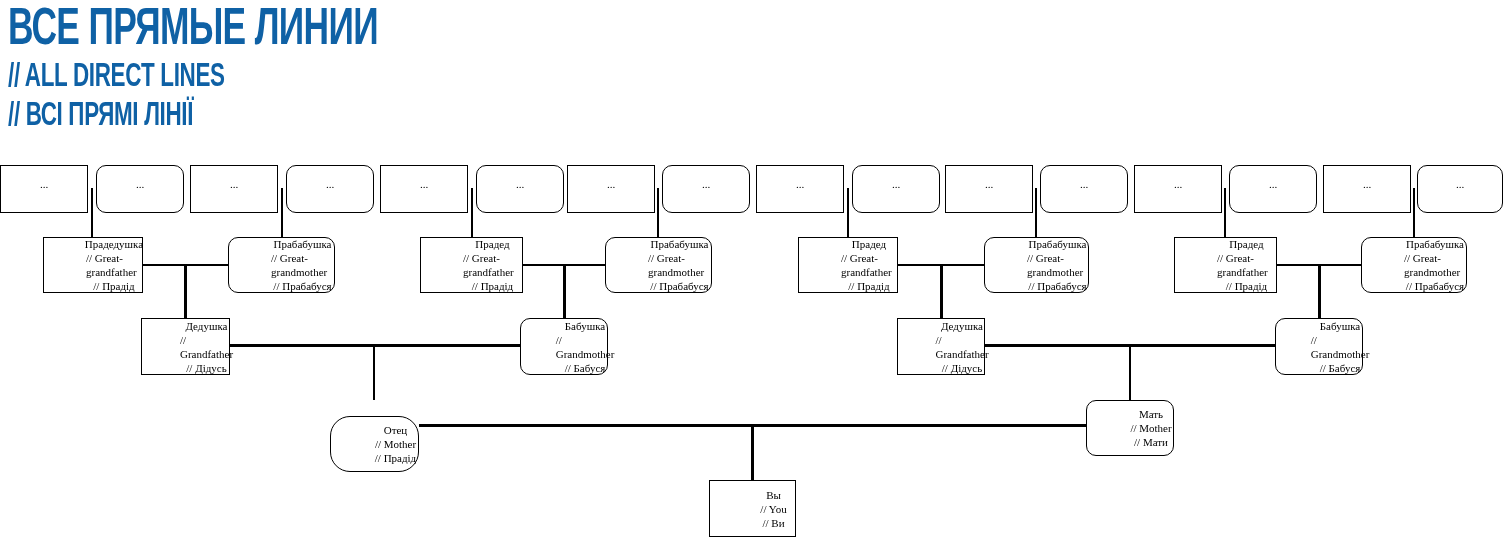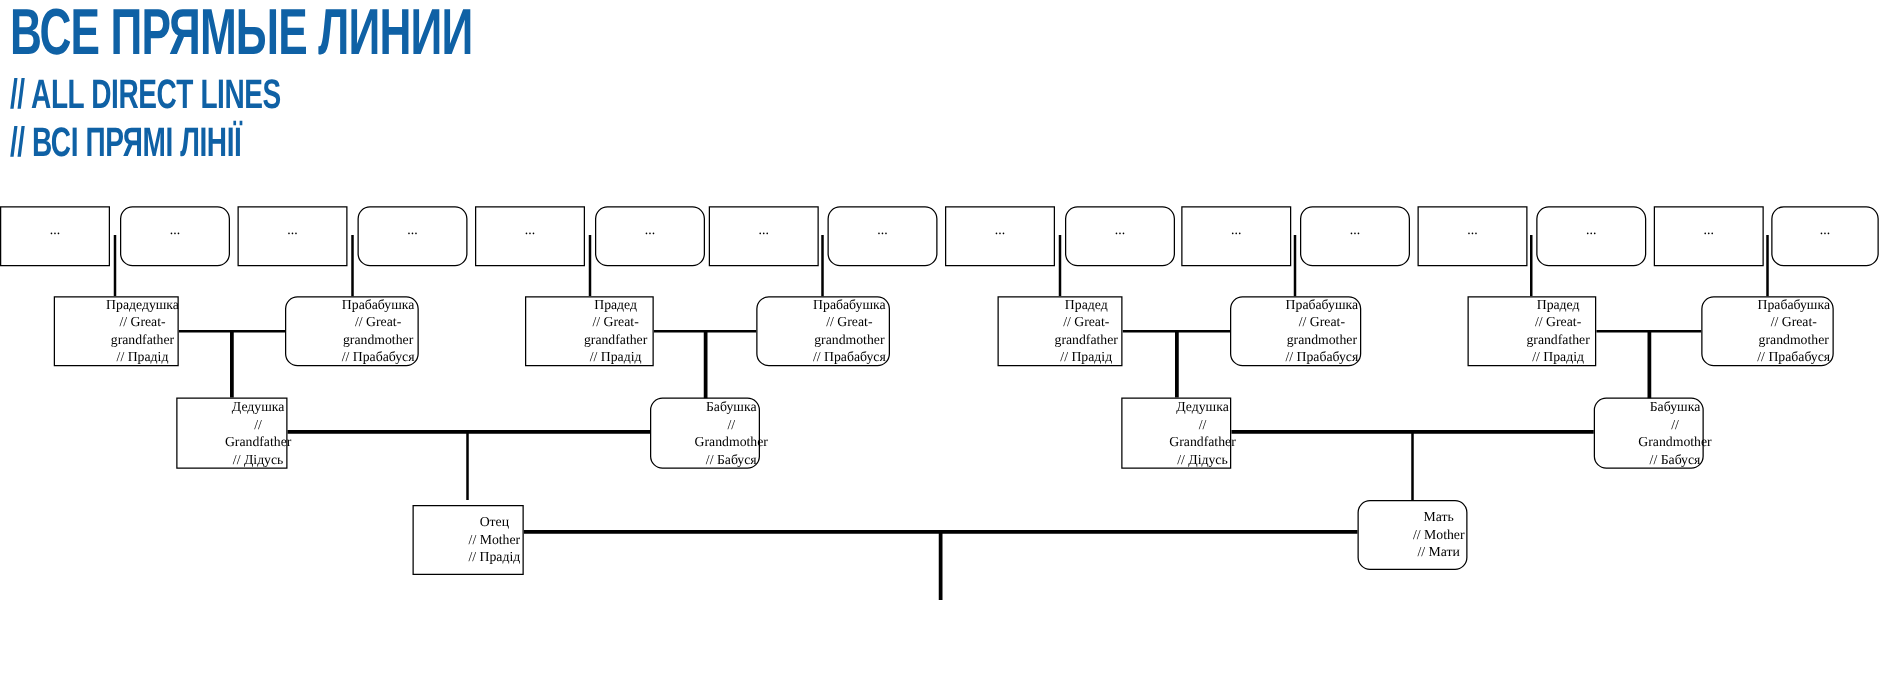--- a/index.html
+++ b/index.html
@@ -30,21 +30,21 @@
   .sub-en{top:58px;}
   .sub-uk{top:97px;}
   
   .pbox{
     position:absolute;
     box-sizing:border-box;
     background:#ffffff;
     border:1.5px solid #000000;
     display:flex;flex-direction:column;
     align-items:center;justify-content:center;
-    text-align:center;
+    text-align:left;
     font-size:11px;line-height:14px;color:#000000;
     z-index:2;
     padding-left:42px;
   }
   .female{border-radius:10px;}
   .male{border-radius:0;}
   .abox{
     position:absolute;
     box-sizing:border-box;
     background:#ffffff;
@@ -200,25 +200,30 @@
     <div>Дедушка</div>
     <div>// Grandfather</div>
     <div>// Дідусь</div>
   </div>
   <div class="pbox female" style="left:1275px;top:318px;width:88px;height:57px;">
     <div>Бабушка</div>
     <div>// Grandmother</div>
     <div>// Бабуся</div>
   </div>
 
-  <div class="pbox male" style="left:330px;top:404px;width:89px;height:56px;">
+  <div class="pbox male" style="left:330px;top:416px;width:89px;height:56px;border-radius:20px;">
     <div>Отец</div>
     <div>// Mother</div>
     <div>// Прадід</div>
   </div>
   <div class="pbox female" style="left:1086px;top:400px;width:88px;height:56px;">
     <div>Мать</div>
     <div>// Mother</div>
     <div>// Мати</div>
   </div>
 
+  <div class="pbox male" style="left:709px;top:480px;width:87px;height:57px;">
+    <div>Вы</div>
+    <div>// You</div>
+    <div>// Ви</div>
+  </div>
 
 </div>
 
 </body></html>

